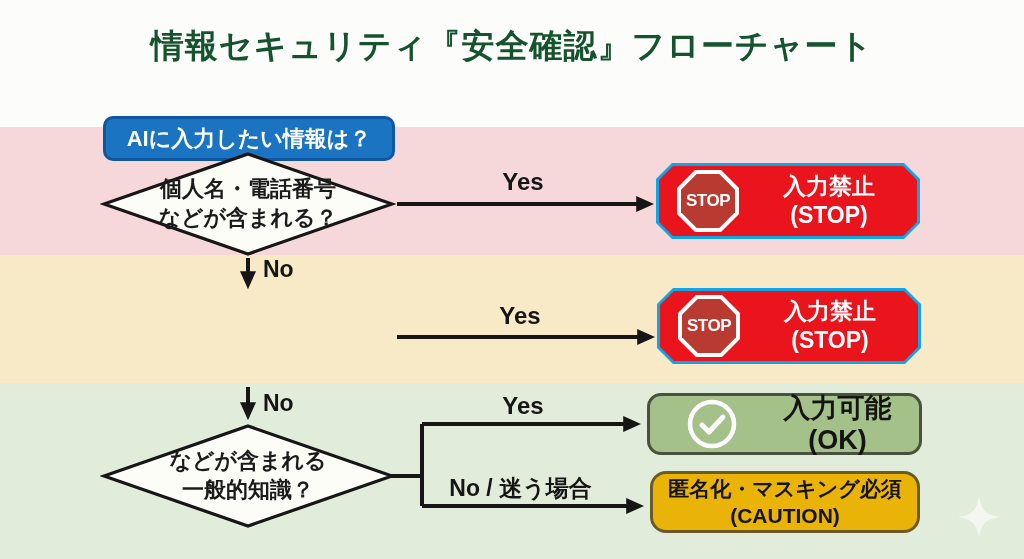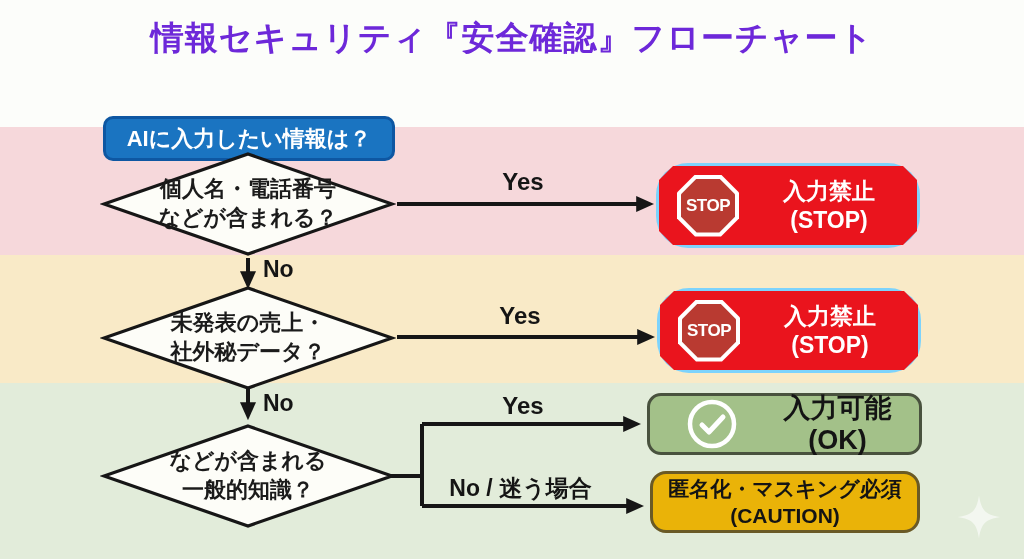--- a/index.html
+++ b/index.html
@@ -9,23 +9,23 @@
     font-family:"Liberation Sans","DejaVu Sans",sans-serif;
   }
   
   .band { position:absolute; left:0; width:1024px; }
   .band-top   { top:0;     height:127px; background:#fcfdfa; }
   .band-pink  { top:127px; height:128px; background:#f6d8db; }
   .band-cream { top:255px; height:128px; background:#f9eac7; }
   .band-green { top:383px; height:176px; background:#e2ecda; }
 
   .title {
-    position:absolute; top:8px; left:0; right:0; margin:8px;
+    position:absolute; top:8px; left:0; right:0; margin:16px;
     text-align:center; font-size:33px; font-weight:800;
-    letter-spacing:1px; color:#6d28d9;
+    letter-spacing:1px; color:#14532d;
   }
 
   .wires { position:absolute; left:0; top:0; pointer-events:none; }
   .wire { stroke:#161616; stroke-width:4; fill:none; }
 
   
   .start {
     position:absolute; left:103px; top:73px; width:292px; height:45px;
     background:#1a74c1; border:3px solid #0e57a2; border-radius:10px;
     display:flex; align-items:center; justify-content:center;
@@ -47,23 +47,23 @@
   
   .edge { position:absolute; font-weight:bold; color:#151515; font-size:23px; }
   .e-yes1 { left:478px; top:168px; width:90px;  text-align:center; font-size:24px; }
   .e-no1  { left:263px; top:256px; }
   .e-yes2 { left:475px; top:302px; width:90px;  text-align:center; font-size:24px; }
   .e-no2  { left:263px; top:390px; }
   .e-yes3 { left:478px; top:392px; width:90px;  text-align:center; font-size:24px; }
   .e-no3  { left:418px; top:473px; width:205px; text-align:center; }
 
   
-  .stopbox { position:absolute; width:264px; height:85px; background:#7dd3fc;
+  .stopbox { position:absolute; width:264px; height:76px; background:#0ea5e9;
     clip-path:polygon(16px 0,calc(100% - 16px) 0,100% 16px,100% calc(100% - 16px),
-      calc(100% - 16px) 100%,16px 100%,0 calc(100% - 16px),0 16px);border-radius:32px; }
+      calc(100% - 16px) 100%,16px 100%,0 calc(100% - 16px),0 16px); }
   .stop1 { left:656px; top:163px; }
   .stop2 { left:657px; top:288px; }
   .stopbox-inner { position:absolute; inset:3px; background:#ea141d;
     clip-path:polygon(14px 0,calc(100% - 14px) 0,100% 14px,100% calc(100% - 14px),
       calc(100% - 14px) 100%,14px 100%,0 calc(100% - 14px),0 14px);
     display:flex; align-items:center; gap:16px; padding:0 14px 0 18px; }
   .stopsign { position:relative; width:62px; height:62px; flex:0 0 auto; background:#fff;
     clip-path:polygon(29% 0,71% 0,100% 29%,100% 71%,71% 100%,29% 100%,0 71%,0 29%); }
   .stopsign-inner { position:absolute; inset:4px; background:#b93a31;
     clip-path:polygon(29% 0,71% 0,100% 29%,100% 71%,71% 100%,29% 100%,0 71%,0 29%);
@@ -121,27 +121,20 @@
   </div>
 
   <div class="diamond d1">
     <svg width="296" height="106" viewBox="0 0 296 106">
       <polygon points="148,3 292,53 148,103 4,53" fill="#fdfdf8" stroke="#161616" stroke-width="3.2"></polygon>
     </svg>
     <div class="dlabel">個人名・電話番号
 などが含まれる？</div>
   </div>
 
-  <div class="diamond d2">
-    <svg width="296" height="106" viewBox="0 0 296 106">
-      <polygon points="148,3 292,53 148,103 4,53" fill="#fdfdf8" stroke="#161616" stroke-width="3.2"></polygon>
-    </svg>
-    <div class="dlabel">未発表の売上・
-社外秘データ？</div>
-  </div>
 
   <div class="diamond d3">
     <svg width="296" height="106" viewBox="0 0 296 106">
       <polygon points="148,3 292,53 148,103 4,53" fill="#fdfdf8" stroke="#161616" stroke-width="3.2"></polygon>
     </svg>
     <div class="dlabel">などが含まれる
 一般的知識？</div>
   </div>
 
   <div class="edge e-yes1">Yes</div>

